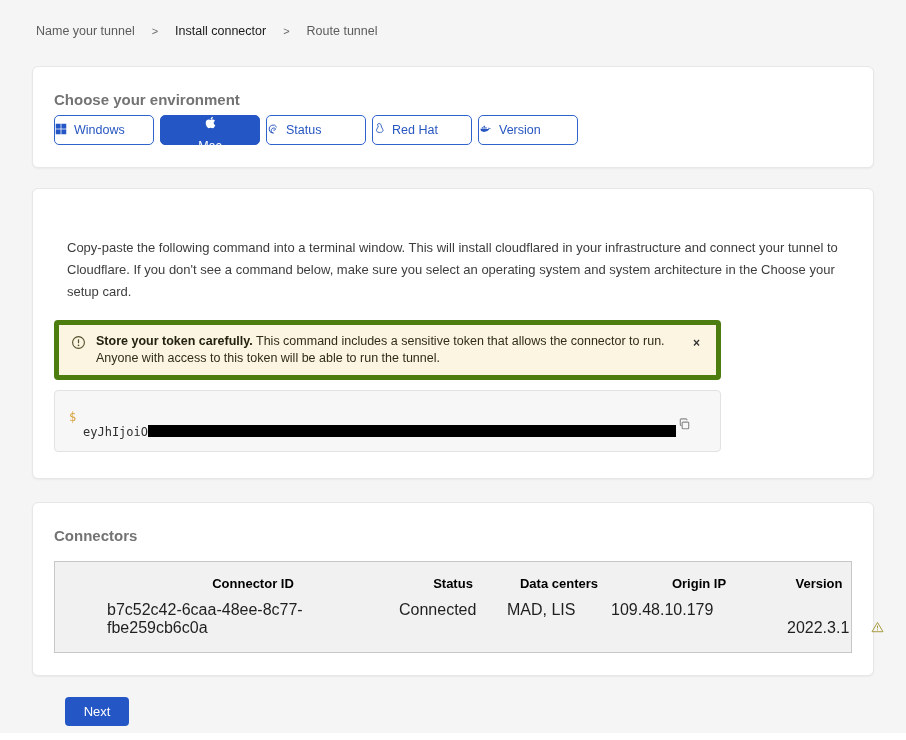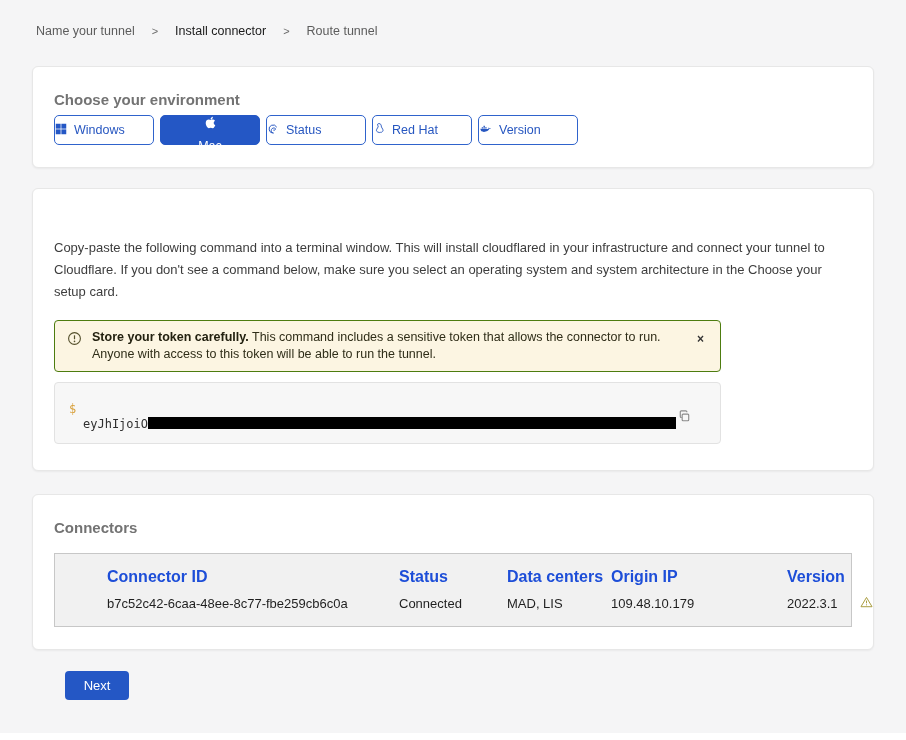--- a/index.html
+++ b/index.html
@@ -28,23 +28,23 @@
   
   .os-label { margin-top:23px; font-size:13px; color:#3f3f3f; }
   .os-row { display:flex; gap:6px; margin-top:7px; }
   .os-btn { width:100px; height:30px; display:flex; align-items:center; justify-content:flex-start;
     gap:7px; border:1px solid #2f63cc; border-radius:5px; background:#fff; color:#2656c0;
     font-size:12.5px; font-family:inherit; cursor:pointer; padding:0; }
   .os-btn.selected { background:#2457c5; border-color:#2457c5; color:#fff;flex-direction:column; }
   .os-btn svg { flex:none; }
 
   
-  .desc { margin-top:24px; max-width:800px; font-size:13px; line-height:22px; color:#3d3d3d; }
+  .desc { margin-top:24px; max-width:800px; font-size:13px; line-height:22px; color:#3d3d3d;margin-left:13px; }
   .banner { margin-top:17px; max-width:667px; display:flex; gap:10px; align-items:flex-start;
-    background:#fcf5e2; border:1px solid #4d7c0f; border-radius:4px; padding:8px 10px 8px 12px; }
+    background:#fcf5e2; border:5px solid #4d7c0f; border-radius:4px; padding:8px 10px 8px 12px; }
   .banner-icon { flex:none; margin-top:2px; }
   .banner-text { flex:1; font-size:12.5px; line-height:17px; color:#2f2d18; }
   .banner-text b { color:#232110; }
   .banner-close { flex:none; font-size:12px; font-weight:bold; color:#333; cursor:pointer;
     padding:4px 6px; line-height:1; background:none; border:none; font-family:inherit; }
 
   .codeblock { position:relative; margin-top:10px; max-width:667px;
     background:#f7f7f7; border:1px solid #e2e2e2; border-radius:4px;
     padding:12px 14px 12px 14px;
     font-family:"DejaVu Sans Mono", monospace; font-size:12px; color:#303030; }
@@ -55,23 +55,23 @@
   .redact-inline { display:inline-block; background:#000; height:12px; width:528px;
     vertical-align:text-top; }
   .redact-block { background:#000; height:10px; width:449px; }
   .copy-btn { position:absolute; right:26px; top:24px; background:none; border:none;
     padding:2px; cursor:pointer; }
 
   
   .table-box { margin-top:17px; background:#f1f1f1; border:1px solid #c7c7c7;
     padding:14px 0 15px; }
   .trow { display:grid; grid-template-columns:292px 108px 104px 176px auto; padding-left:52px; }
-  .thead .cell { font-weight:bold; font-size:16px; color:#1d4ed8; }
+  .thead .cell { font-weight:bold; font-size:13px; color:#000000;text-align:center; }
   .tvals { margin-top:10px; }
-  .tvals .cell { font-size:13px; color:#1f1f1f; }
+  .tvals .cell { font-size:16px; color:#1f1f1f; }
   .status-connected { color:#4e7e5c; }
   .version-cell { display:flex; align-items:flex-end; gap:22px; }
 
   .next-btn { margin:21px 0 0 33px; width:64px; height:29px; background:#2457c5; color:#fff;
     border:none; border-radius:4px; font-size:13px; font-family:inherit; cursor:pointer; }
   .bottom-strip { position:absolute; left:0; bottom:0; width:100%; height:7px; background:#ffffff; }
 </style>
 </head>
 <body>
 

